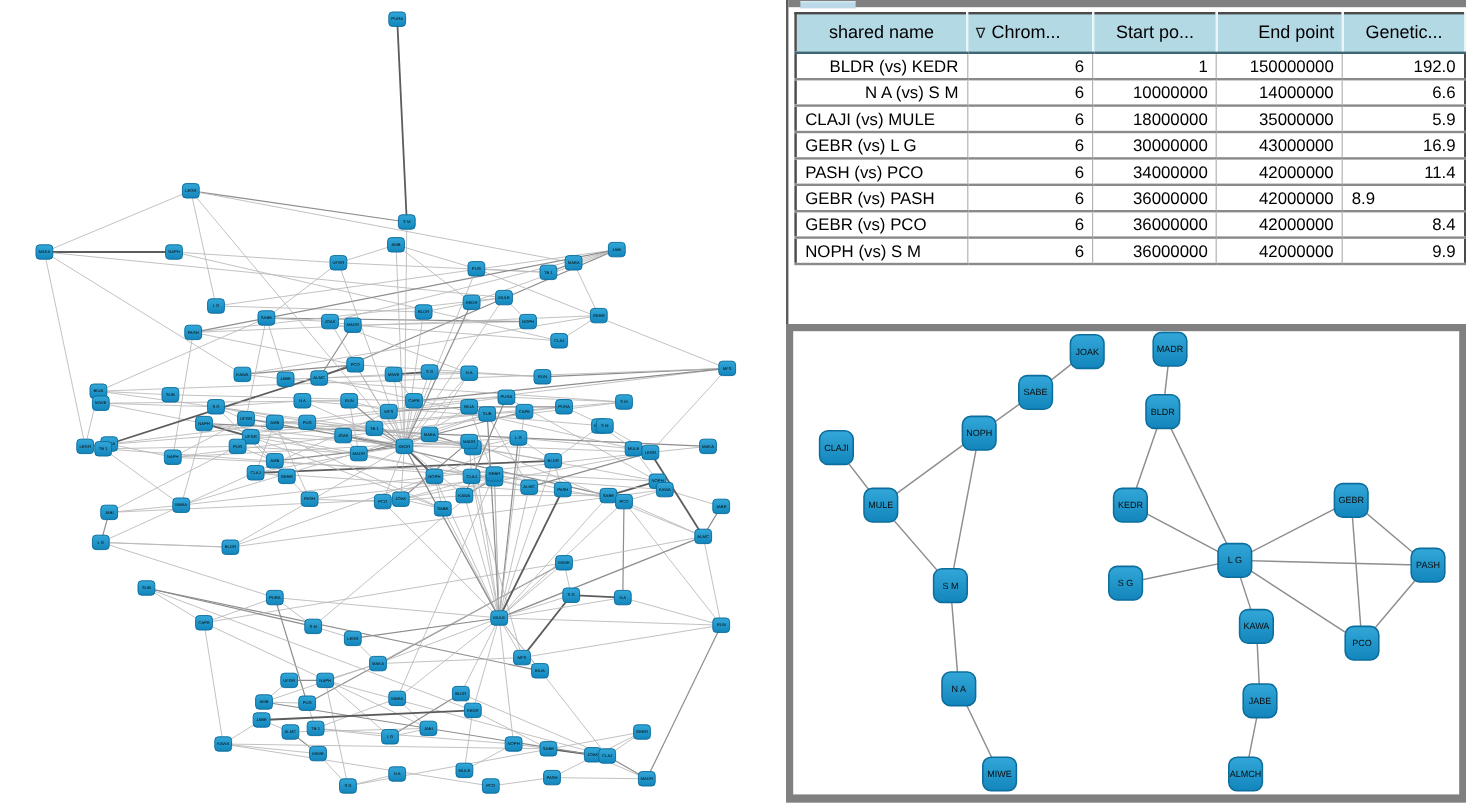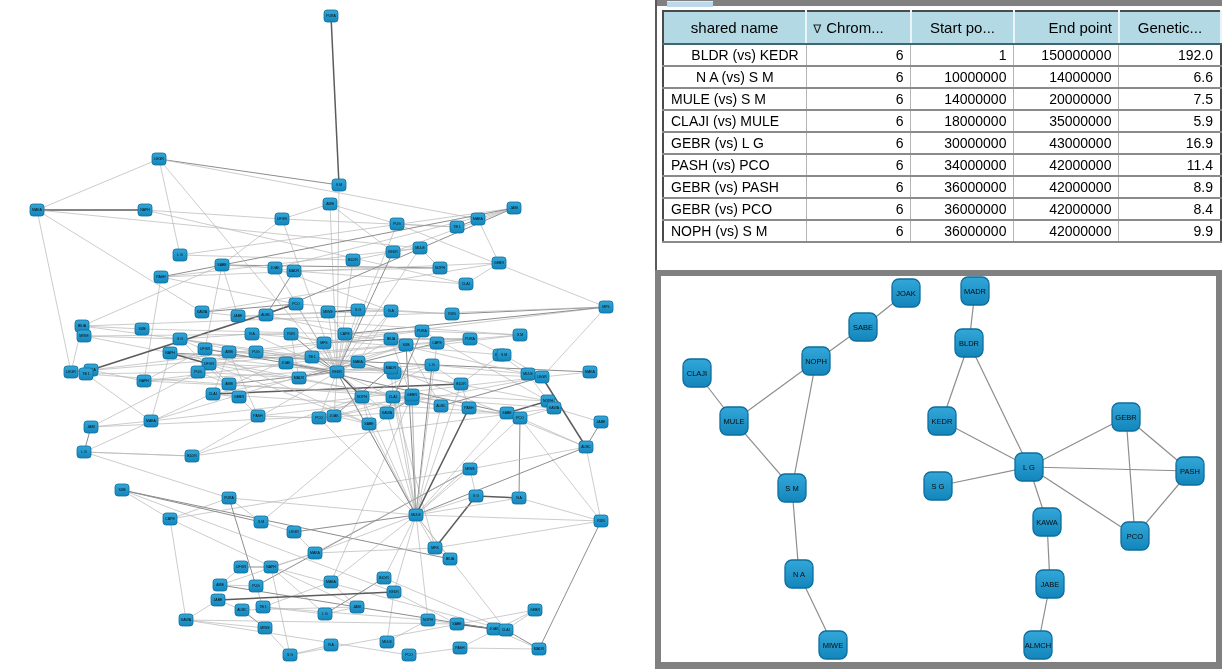--- a/index.html
+++ b/index.html
@@ -898,32 +898,25 @@
           </thead>
         <tbody id="tbody">
             <tr>
               <td style="text-align: right;">BLDR (vs) KEDR</td>
               <td style="text-align: right;">6</td>
               <td style="text-align: right;">1</td>
               <td style="text-align: right;">150000000</td>
               <td style="text-align: right;">192.0</td>
             </tr>
             <tr>
-              <td style="text-align: center;">N A (vs) S M</td>
+              <td style="text-align: right;">N A (vs) S M</td>
               <td style="text-align: right;">6</td>
               <td style="text-align: right;">10000000</td>
               <td style="text-align: right;">14000000</td>
               <td style="text-align: right;">6.6</td>
-            </tr>
-            <tr>
-              <td style="text-align: left;">MULE (vs) S M</td>
-              <td style="text-align: right;">6</td>
-              <td style="text-align: right;">14000000</td>
-              <td style="text-align: right;">20000000</td>
-              <td style="text-align: right;">7.5</td>
             </tr>
             <tr>
               <td style="text-align: left;">CLAJI (vs) MULE</td>
               <td style="text-align: right;">6</td>
               <td style="text-align: right;">18000000</td>
               <td style="text-align: right;">35000000</td>
               <td style="text-align: right;">5.9</td>
             </tr>
             <tr>
               <td style="text-align: left;">GEBR (vs) L G</td>
@@ -937,21 +930,21 @@
               <td style="text-align: right;">6</td>
               <td style="text-align: right;">34000000</td>
               <td style="text-align: right;">42000000</td>
               <td style="text-align: right;">11.4</td>
             </tr>
             <tr>
               <td style="text-align: left;">GEBR (vs) PASH</td>
               <td style="text-align: right;">6</td>
               <td style="text-align: right;">36000000</td>
               <td style="text-align: right;">42000000</td>
-              <td style="text-align: right;">8.9</td>
+              <td style="text-align: left;">8.9</td>
             </tr>
             <tr>
               <td style="text-align: left;">GEBR (vs) PCO</td>
               <td style="text-align: right;">6</td>
               <td style="text-align: right;">36000000</td>
               <td style="text-align: right;">42000000</td>
               <td style="text-align: right;">8.4</td>
             </tr>
             <tr>
               <td style="text-align: left;">NOPH (vs) S M</td>

